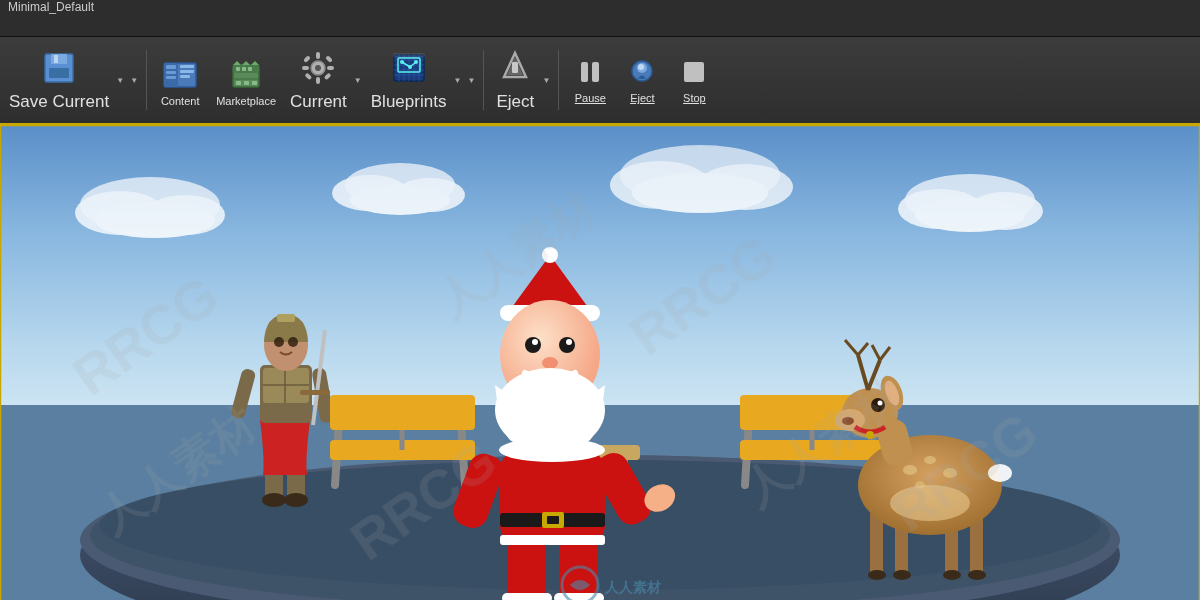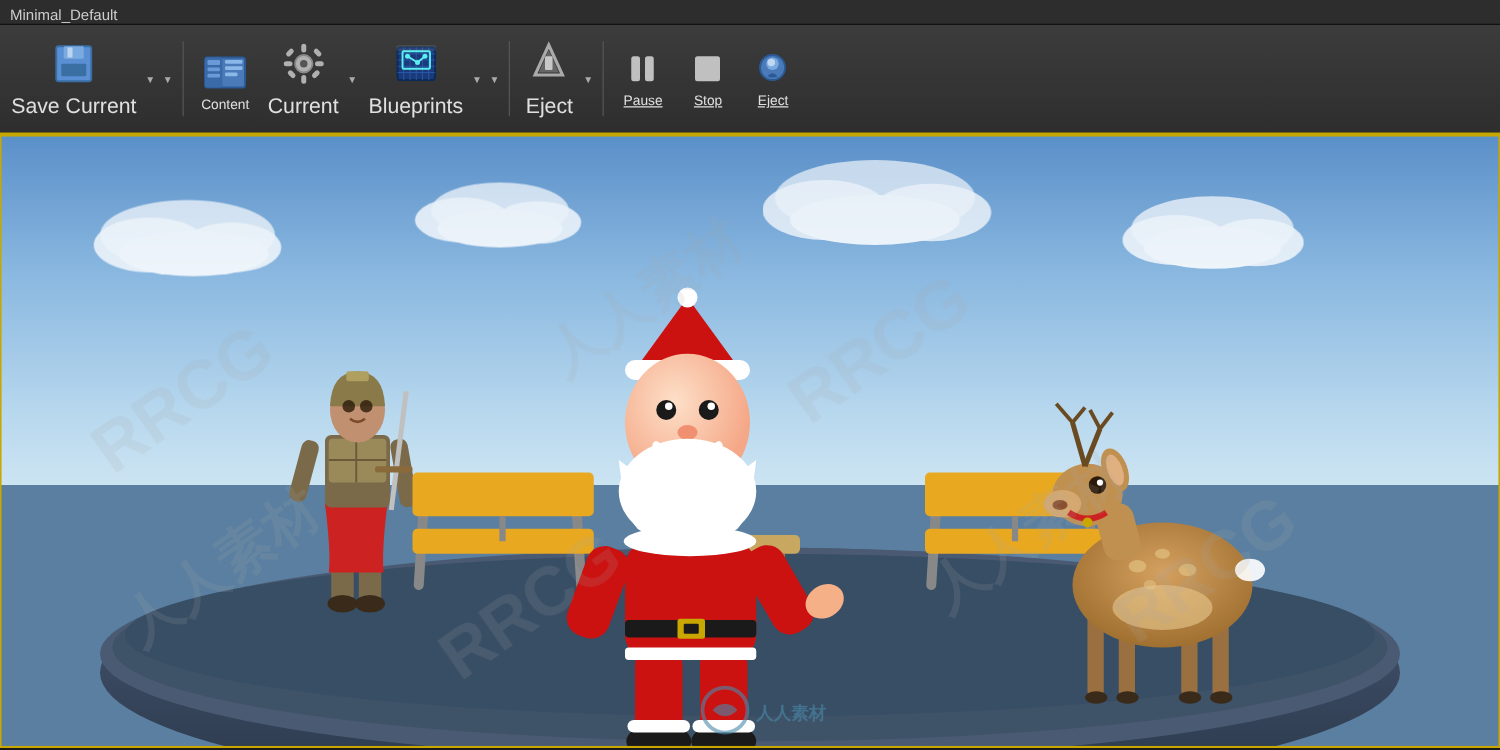--- a/index.html
+++ b/index.html
@@ -1,23 +1,23 @@
 <!DOCTYPE html>
 <html><head>
   <meta charset="utf-8">
   <style>
     * { margin: 0; padding: 0; box-sizing: border-box; }
     body { width: 1200px; height: 600px; overflow: hidden; background: #1a1a1a; font-family: 'Segoe UI', Arial, sans-serif; }
 
     
     #title-bar {
       background: #2d2d2d;
-      height: 20px;
-      display: flex;
-      align-items: flex-end;
+      height: 37px;
+      display: flex;
+      align-items: flex-start;
       padding: 0 8px;
       border-bottom: 1px solid #111;
     }
     #title-bar span {
       color: #ccc;
       font-size: 12px;
     }
 
     
     #toolbar {
@@ -185,20 +185,39 @@
         <rect x="5" y="16" width="10" height="3" rx="1" fill="#6a9ad8"></rect>
         <rect x="5" y="21" width="10" height="3" rx="1" fill="#6a9ad8"></rect>
         <rect x="19" y="10" width="14" height="3" rx="1" fill="#8ab8e8"></rect>
         <rect x="19" y="15" width="14" height="3" rx="1" fill="#8ab8e8"></rect>
         <rect x="19" y="20" width="10" height="3" rx="1" fill="#8ab8e8"></rect>
       </svg>
     </div>
     <span>Content</span>
   </div>
 
+  <div class="toolbar-btn">
+    <div class="toolbar-icon">
+      <svg width="38" height="38" viewBox="0 0 38 38">
+        <rect x="6" y="10" width="26" height="22" rx="2" fill="#5a8a5a" stroke="#3a6a3a" stroke-width="1.5"></rect>
+        <rect x="6" y="10" width="26" height="8" rx="2" fill="#4a7a4a"></rect>
+        <rect x="9" y="12" width="4" height="4" rx="1" fill="#8aba8a"></rect>
+        <rect x="15" y="12" width="4" height="4" rx="1" fill="#8aba8a"></rect>
+        <rect x="21" y="12" width="4" height="4" rx="1" fill="#8aba8a"></rect>
+        <line x1="6" y1="24" x2="32" y2="24" stroke="#3a6a3a" stroke-width="1"></line>
+        <rect x="9" y="26" width="5" height="4" rx="1" fill="#8aba8a"></rect>
+        <rect x="17" y="26" width="5" height="4" rx="1" fill="#8aba8a"></rect>
+        <rect x="25" y="26" width="5" height="4" rx="1" fill="#8aba8a"></rect>
+        <path d="M10 6 L14 10 L6 10 Z" fill="#6aaa6a"></path>
+        <path d="M19 6 L23 10 L15 10 Z" fill="#6aaa6a"></path>
+        <path d="M28 6 L32 10 L24 10 Z" fill="#6aaa6a"></path>
+      </svg>
+    </div>
+    <span>Marketplace</span>
+  </div>
 
   <div class="toolbar-btn-group">
     <div class="main-part">
       <div class="toolbar-icon">
         <svg width="38" height="38" viewBox="0 0 38 38">
           <circle cx="19" cy="19" r="7" fill="#b0b0b0" stroke="#888" stroke-width="1.5"></circle>
           <circle cx="19" cy="19" r="3" fill="#555"></circle>
           <rect x="17" y="3" width="4" height="7" rx="2" fill="#b0b0b0"></rect>
           <rect x="17" y="28" width="4" height="7" rx="2" fill="#b0b0b0"></rect>
           <rect x="3" y="17" width="7" height="4" rx="2" fill="#b0b0b0"></rect>
@@ -273,36 +292,36 @@
           <rect x="5" y="4" width="7" height="20" rx="2" fill="#c0c0c0"></rect>
           <rect x="16" y="4" width="7" height="20" rx="2" fill="#c0c0c0"></rect>
         </svg>
       </div>
       <span>Pause</span>
     </div>
 
     <div class="play-btn">
       <div class="play-icon">
         <svg width="28" height="28" viewBox="0 0 28 28">
-          <rect x="4" y="4" width="20" height="20" rx="2" fill="#c0c0c0"></rect>
-        </svg>
-      </div>
-      <span>Stop</span>
-    </div>
-
-    <div class="play-btn">
-      <div class="play-icon">
-        <svg width="28" height="28" viewBox="0 0 28 28">
           <circle cx="14" cy="13" r="10" fill="#4a7ab8" stroke="#2a5a98" stroke-width="1.5"></circle>
           <circle cx="14" cy="10" r="5" fill="#7aaae0"></circle>
           <circle cx="13" cy="9" r="3" fill="#c0d8f0"></circle>
           <path d="M10 20 Q14 15 18 20 Q14 22 10 20Z" fill="#2a5a98"></path>
         </svg>
       </div>
       <span>Eject</span>
+    </div>
+
+    <div class="play-btn">
+      <div class="play-icon">
+        <svg width="28" height="28" viewBox="0 0 28 28">
+          <rect x="4" y="4" width="20" height="20" rx="2" fill="#c0c0c0"></rect>
+        </svg>
+      </div>
+      <span>Stop</span>
     </div>
   </div>
 
 </div>
 
 <div id="viewport">
 
   <svg class="scene-svg" viewBox="0 0 1200 490" preserveAspectRatio="xMidYMid slice">
 
     <defs>

